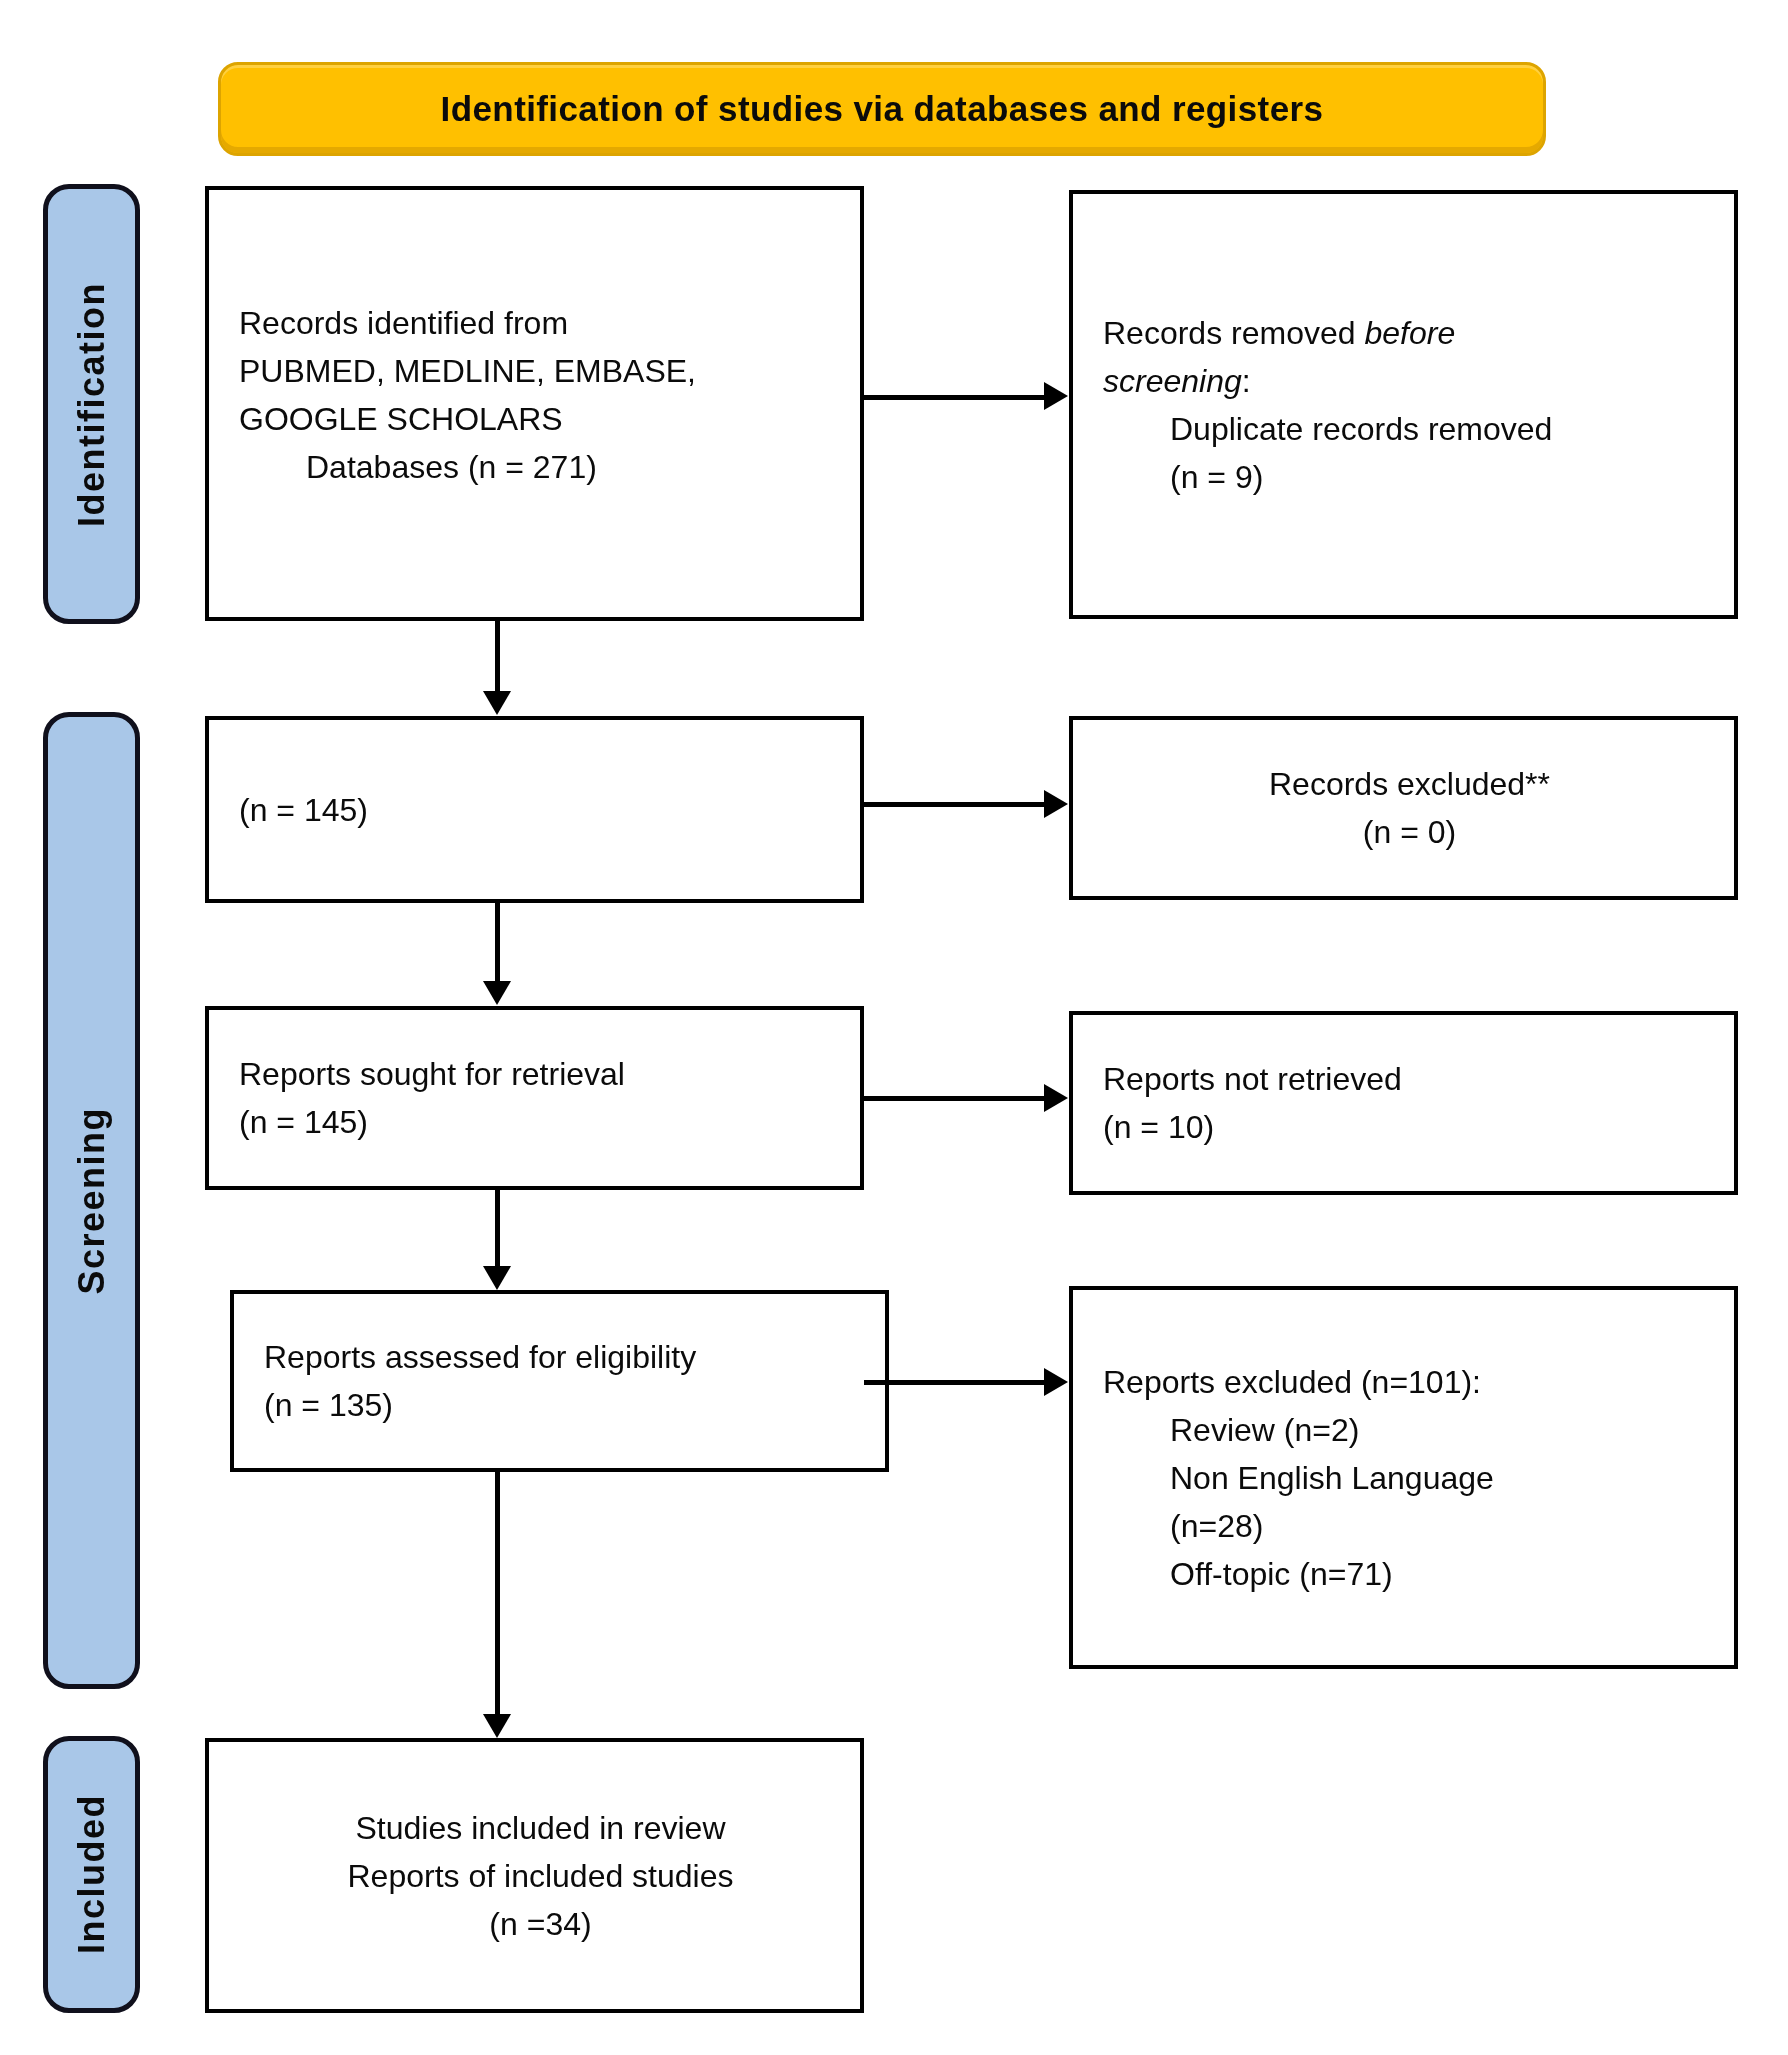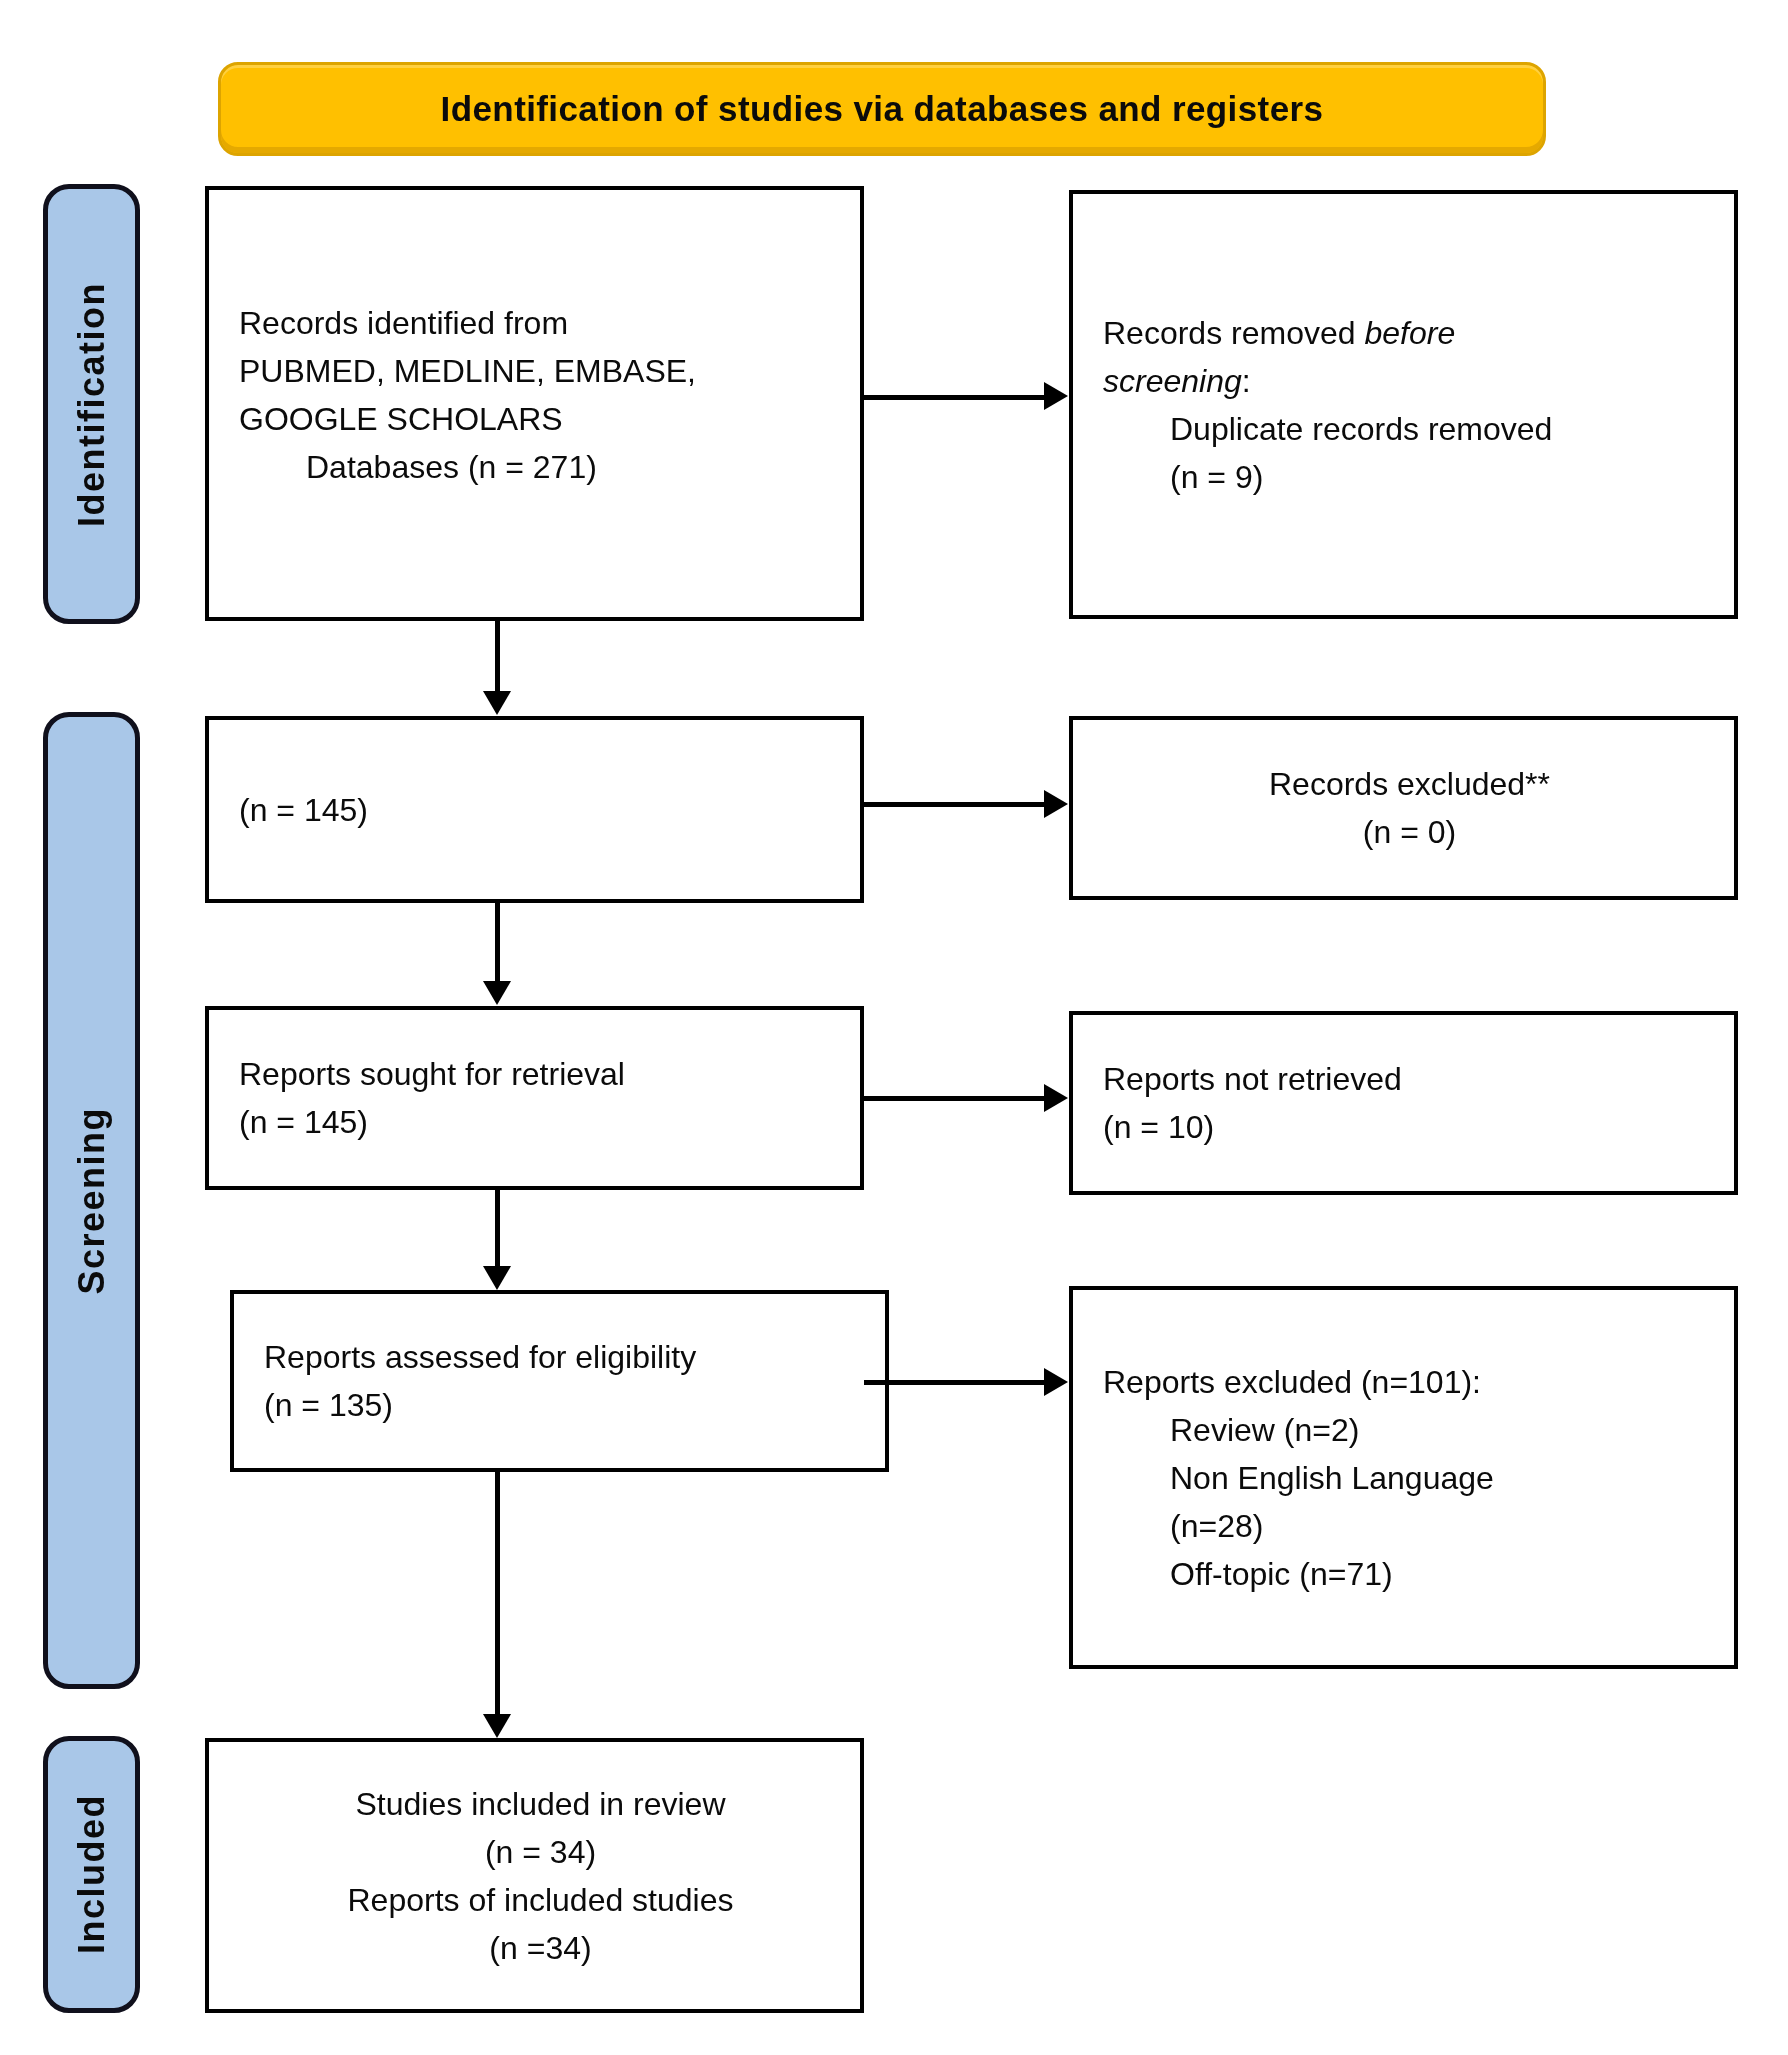--- a/index.html
+++ b/index.html
@@ -134,21 +134,20 @@
   <div class="flowbox col-right" id="box-reportsexcluded">
     <div>Reports excluded (n=101):</div>
     <div class="indent">Review (n=2)</div>
     <div class="indent">Non English Language</div>
     <div class="indent">(n=28)</div>
     <div class="indent">Off-topic (n=71)</div>
   </div>
 
   <div class="flowbox col-left" id="box-included">
     <div>Studies included in review</div>
-    <div>(n = 34)</div>
     <div>Reports of included studies</div>
     <div>(n =34)</div>
   </div>
 
   <div class="vline" style="left:495px;top:621px;height:73px;"></div>
   <div class="head-down" style="left:483px;top:691px;"></div>
 
   <div class="vline" style="left:495px;top:903px;height:79px;"></div>
   <div class="head-down" style="left:483px;top:981px;"></div>
 

